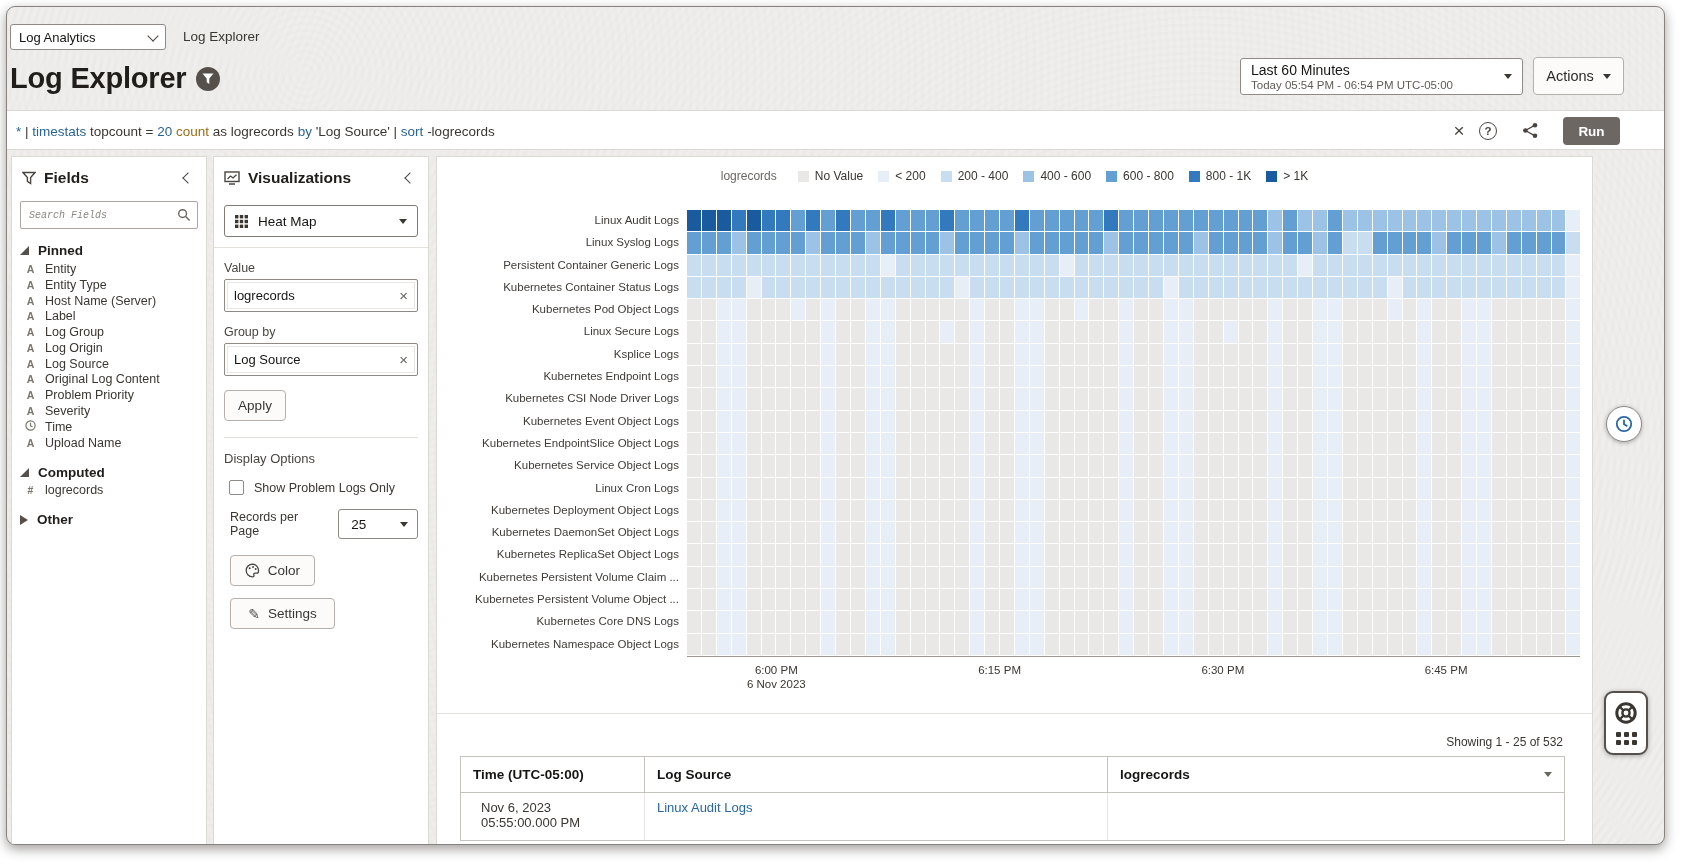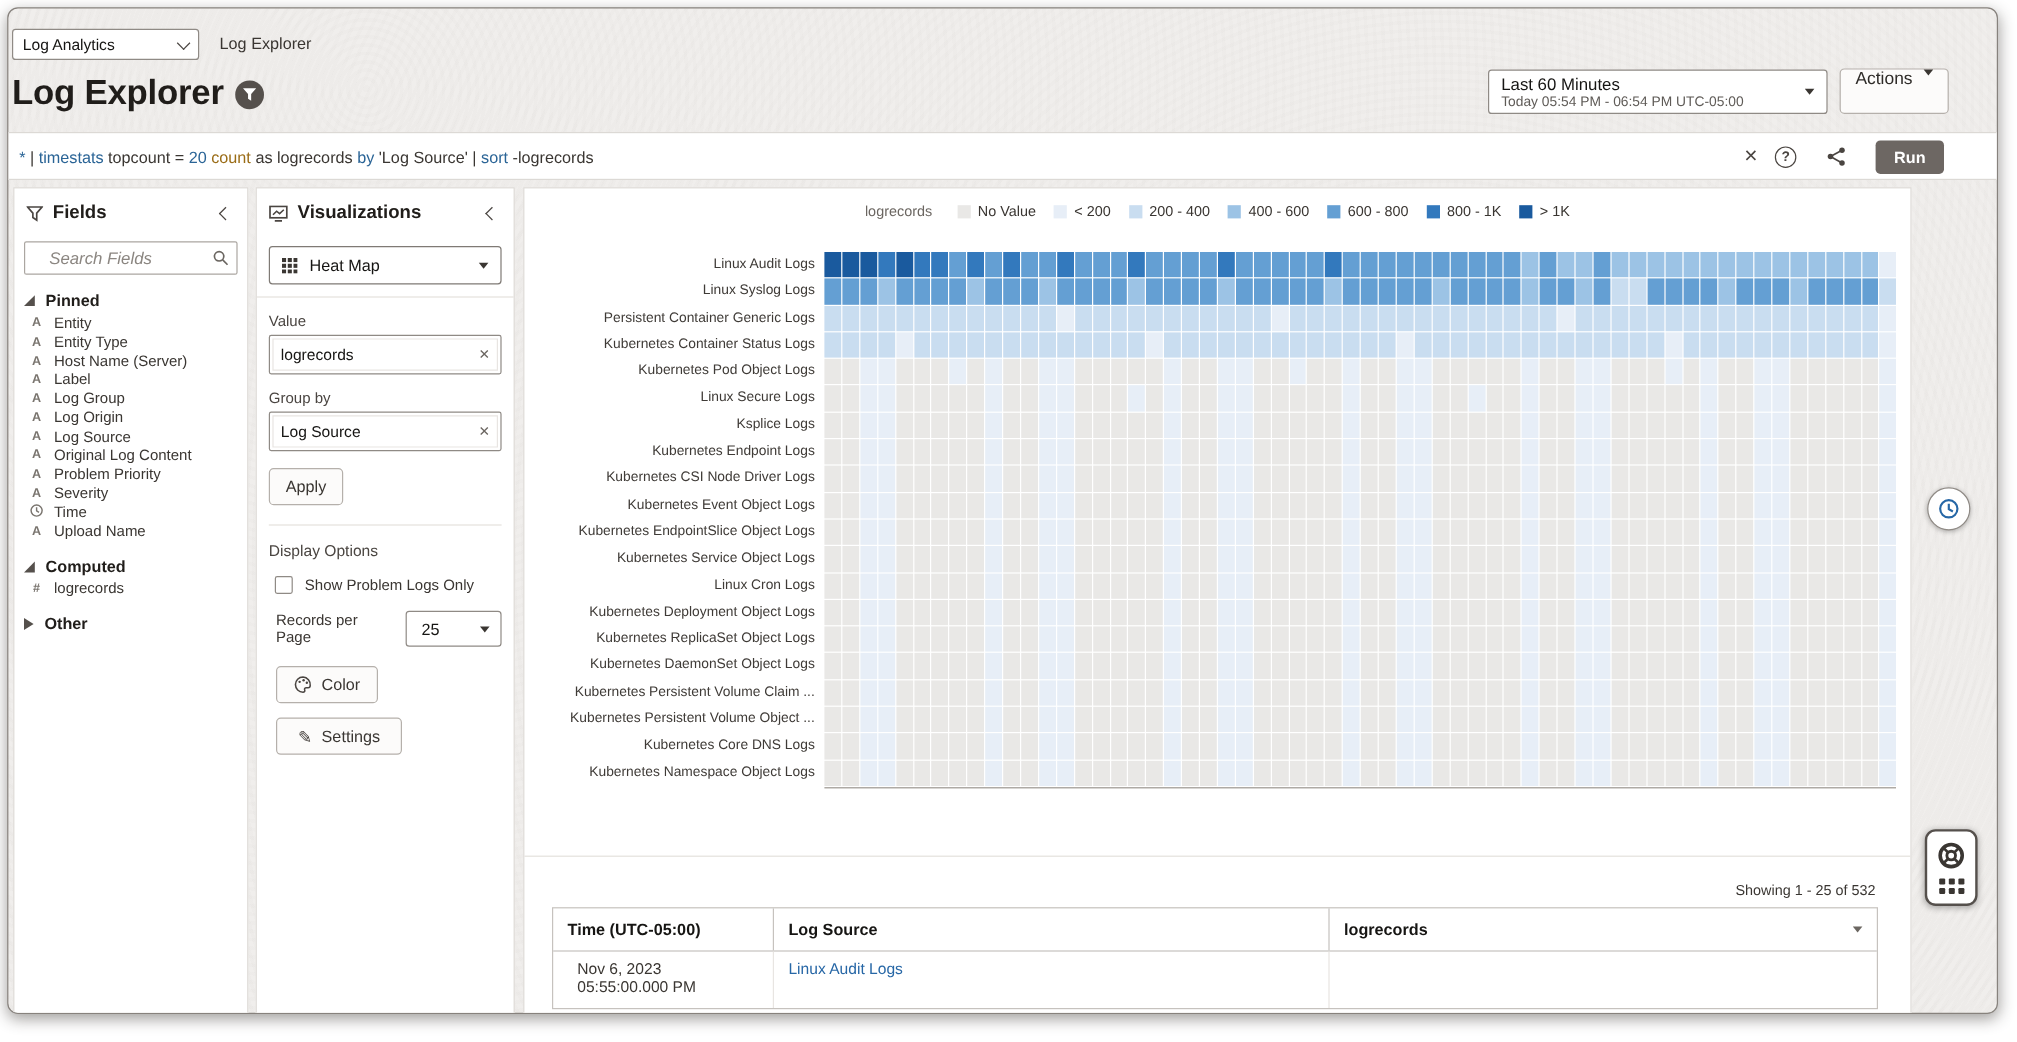--- a/index.html
+++ b/index.html
@@ -28,21 +28,21 @@
   .filter-badge { width:24px; height:24px; border-radius:50%; background:#55504c;
     display:flex; align-items:center; justify-content:center; cursor:pointer; }
 
   .time-box { left:1233px; top:51px; width:283px; height:37px; background:#fff;
     border:1px solid #8f8a85; border-radius:3px; padding:3px 26px 0 10px; cursor:pointer; }
   .time-box .l1 { font-size:14px; color:#161513; }
   .time-box .l2 { font-size:11.5px; color:#5f5b57; margin-top:1px; }
   .time-box .caret { position:absolute; right:10px; top:15px; }
 
   .actions-btn { left:1526px; top:50px; width:91px; height:38px; background:#fcfbfa;
-    border:1px solid #b5b0ab; border-radius:4px; display:flex; 
+    border:1px solid #b5b0ab; border-radius:4px; display:flex; align-items:center;
     justify-content:center; gap:9px; font-size:14.5px; color:#2e2b28; cursor:pointer; }
 
   .caret { width:0; height:0; border-left:4.5px solid transparent; border-right:4.5px solid transparent;
     border-top:5.5px solid #3a3632; display:inline-block; }
 
   
   .query-bar { left:0; right:0; top:103px; height:40px; background:#fff;
     border-top:1px solid #dcd9d5; border-bottom:1px solid #dcd9d5;
     display:flex; align-items:center; }
   .query-text { position:absolute; left:9px; top:0; height:40px; display:flex;
@@ -65,21 +65,21 @@
   .main-panel   { left:429px; width:1157px; }
 
   .panel-hd { display:flex; align-items:center; gap:8px; padding:12px 10px 10px 10px; }
   .panel-hd .hd-label { font-size:15.5px; font-weight:600; color:#201d1a; flex:1; }
   .chev-left { width:8px; height:8px; border-left:1.8px solid #4a4541; border-bottom:1.8px solid #4a4541;
     transform:rotate(45deg); cursor:pointer; margin-right:4px; }
 
   
   .search-wrap { margin:4px 8px 0 8px; position:relative; }
   .search-wrap input { width:100%; height:28px; border:1px solid #aba6a1; border-radius:2px;
-    padding:0 26px 0 20px; font-size:14px; font-family:Liberation Sans, sans-serif; color:#161513; }
+    padding:0 26px 0 8px; font-size:10px; font-family:Liberation Mono, monospace; color:#161513; }
   .search-wrap input::placeholder { font-style:italic; color:#8b8681; }
   .search-ic { position:absolute; right:7px; top:7px; }
   .f-sec { display:flex; align-items:center; gap:9px; padding:14px 8px 3px 8px; cursor:pointer; }
   .f-sec-label { font-size:13.5px; font-weight:600; color:#201d1a; }
   .tri-open { width:0; height:0; border-bottom:9px solid #55504c; border-left:9px solid transparent; }
   .tri-closed { width:0; height:0; border-left:8px solid #55504c; border-top:5px solid transparent;
     border-bottom:5px solid transparent; }
   .f-item { display:flex; align-items:center; gap:8px; padding:2px 8px 2px 12px; height:15.8px; cursor:pointer; }
   .f-item .f-ic { width:13px; text-align:center; font-size:10.5px; font-weight:bold; color:#7a756f; }
   .f-item .f-label { font-size:12.5px; color:#3a3632; white-space:nowrap; }
@@ -1313,86 +1313,86 @@
               <div class="hm-cell" style="background: rgb(231, 238, 247);"></div>
               <div class="hm-cell" style="background: rgb(233, 232, 230);"></div>
               <div class="hm-cell" style="background: rgb(233, 232, 230);"></div>
               <div class="hm-cell" style="background: rgb(233, 232, 230);"></div>
               <div class="hm-cell" style="background: rgb(233, 232, 230);"></div>
               <div class="hm-cell" style="background: rgb(233, 232, 230);"></div>
               <div class="hm-cell" style="background: rgb(231, 238, 247);"></div>
             </div>
           </div>
           <div class="hm-row">
+            <div class="hm-label">Kubernetes DaemonSet Object Logs</div>
+            <div class="hm-cells">
+              <div class="hm-cell" style="background: rgb(233, 232, 230);"></div>
+              <div class="hm-cell" style="background: rgb(233, 232, 230);"></div>
+              <div class="hm-cell" style="background: rgb(231, 238, 247);"></div>
+              <div class="hm-cell" style="background: rgb(231, 238, 247);"></div>
+              <div class="hm-cell" style="background: rgb(233, 232, 230);"></div>
+              <div class="hm-cell" style="background: rgb(233, 232, 230);"></div>
+              <div class="hm-cell" style="background: rgb(233, 232, 230);"></div>
+              <div class="hm-cell" style="background: rgb(233, 232, 230);"></div>
+              <div class="hm-cell" style="background: rgb(233, 232, 230);"></div>
+              <div class="hm-cell" style="background: rgb(231, 238, 247);"></div>
+              <div class="hm-cell" style="background: rgb(233, 232, 230);"></div>
+              <div class="hm-cell" style="background: rgb(233, 232, 230);"></div>
+              <div class="hm-cell" style="background: rgb(231, 238, 247);"></div>
+              <div class="hm-cell" style="background: rgb(231, 238, 247);"></div>
+              <div class="hm-cell" style="background: rgb(233, 232, 230);"></div>
+              <div class="hm-cell" style="background: rgb(233, 232, 230);"></div>
+              <div class="hm-cell" style="background: rgb(233, 232, 230);"></div>
+              <div class="hm-cell" style="background: rgb(233, 232, 230);"></div>
+              <div class="hm-cell" style="background: rgb(233, 232, 230);"></div>
+              <div class="hm-cell" style="background: rgb(231, 238, 247);"></div>
+              <div class="hm-cell" style="background: rgb(233, 232, 230);"></div>
+              <div class="hm-cell" style="background: rgb(233, 232, 230);"></div>
+              <div class="hm-cell" style="background: rgb(231, 238, 247);"></div>
+              <div class="hm-cell" style="background: rgb(231, 238, 247);"></div>
+              <div class="hm-cell" style="background: rgb(233, 232, 230);"></div>
+              <div class="hm-cell" style="background: rgb(233, 232, 230);"></div>
+              <div class="hm-cell" style="background: rgb(233, 232, 230);"></div>
+              <div class="hm-cell" style="background: rgb(233, 232, 230);"></div>
+              <div class="hm-cell" style="background: rgb(233, 232, 230);"></div>
+              <div class="hm-cell" style="background: rgb(231, 238, 247);"></div>
+              <div class="hm-cell" style="background: rgb(233, 232, 230);"></div>
+              <div class="hm-cell" style="background: rgb(233, 232, 230);"></div>
+              <div class="hm-cell" style="background: rgb(231, 238, 247);"></div>
+              <div class="hm-cell" style="background: rgb(231, 238, 247);"></div>
+              <div class="hm-cell" style="background: rgb(233, 232, 230);"></div>
+              <div class="hm-cell" style="background: rgb(233, 232, 230);"></div>
+              <div class="hm-cell" style="background: rgb(233, 232, 230);"></div>
+              <div class="hm-cell" style="background: rgb(233, 232, 230);"></div>
+              <div class="hm-cell" style="background: rgb(233, 232, 230);"></div>
+              <div class="hm-cell" style="background: rgb(231, 238, 247);"></div>
+              <div class="hm-cell" style="background: rgb(233, 232, 230);"></div>
+              <div class="hm-cell" style="background: rgb(233, 232, 230);"></div>
+              <div class="hm-cell" style="background: rgb(231, 238, 247);"></div>
+              <div class="hm-cell" style="background: rgb(231, 238, 247);"></div>
+              <div class="hm-cell" style="background: rgb(233, 232, 230);"></div>
+              <div class="hm-cell" style="background: rgb(233, 232, 230);"></div>
+              <div class="hm-cell" style="background: rgb(233, 232, 230);"></div>
+              <div class="hm-cell" style="background: rgb(233, 232, 230);"></div>
+              <div class="hm-cell" style="background: rgb(233, 232, 230);"></div>
+              <div class="hm-cell" style="background: rgb(231, 238, 247);"></div>
+              <div class="hm-cell" style="background: rgb(233, 232, 230);"></div>
+              <div class="hm-cell" style="background: rgb(233, 232, 230);"></div>
+              <div class="hm-cell" style="background: rgb(231, 238, 247);"></div>
+              <div class="hm-cell" style="background: rgb(231, 238, 247);"></div>
+              <div class="hm-cell" style="background: rgb(233, 232, 230);"></div>
+              <div class="hm-cell" style="background: rgb(233, 232, 230);"></div>
+              <div class="hm-cell" style="background: rgb(233, 232, 230);"></div>
+              <div class="hm-cell" style="background: rgb(233, 232, 230);"></div>
+              <div class="hm-cell" style="background: rgb(233, 232, 230);"></div>
+              <div class="hm-cell" style="background: rgb(231, 238, 247);"></div>
+            </div>
+          </div>
+          <div class="hm-row">
             <div class="hm-label">Kubernetes ReplicaSet Object Logs</div>
-            <div class="hm-cells">
-              <div class="hm-cell" style="background: rgb(233, 232, 230);"></div>
-              <div class="hm-cell" style="background: rgb(233, 232, 230);"></div>
-              <div class="hm-cell" style="background: rgb(231, 238, 247);"></div>
-              <div class="hm-cell" style="background: rgb(231, 238, 247);"></div>
-              <div class="hm-cell" style="background: rgb(233, 232, 230);"></div>
-              <div class="hm-cell" style="background: rgb(233, 232, 230);"></div>
-              <div class="hm-cell" style="background: rgb(233, 232, 230);"></div>
-              <div class="hm-cell" style="background: rgb(233, 232, 230);"></div>
-              <div class="hm-cell" style="background: rgb(233, 232, 230);"></div>
-              <div class="hm-cell" style="background: rgb(231, 238, 247);"></div>
-              <div class="hm-cell" style="background: rgb(233, 232, 230);"></div>
-              <div class="hm-cell" style="background: rgb(233, 232, 230);"></div>
-              <div class="hm-cell" style="background: rgb(231, 238, 247);"></div>
-              <div class="hm-cell" style="background: rgb(231, 238, 247);"></div>
-              <div class="hm-cell" style="background: rgb(233, 232, 230);"></div>
-              <div class="hm-cell" style="background: rgb(233, 232, 230);"></div>
-              <div class="hm-cell" style="background: rgb(233, 232, 230);"></div>
-              <div class="hm-cell" style="background: rgb(233, 232, 230);"></div>
-              <div class="hm-cell" style="background: rgb(233, 232, 230);"></div>
-              <div class="hm-cell" style="background: rgb(231, 238, 247);"></div>
-              <div class="hm-cell" style="background: rgb(233, 232, 230);"></div>
-              <div class="hm-cell" style="background: rgb(233, 232, 230);"></div>
-              <div class="hm-cell" style="background: rgb(231, 238, 247);"></div>
-              <div class="hm-cell" style="background: rgb(231, 238, 247);"></div>
-              <div class="hm-cell" style="background: rgb(233, 232, 230);"></div>
-              <div class="hm-cell" style="background: rgb(233, 232, 230);"></div>
-              <div class="hm-cell" style="background: rgb(233, 232, 230);"></div>
-              <div class="hm-cell" style="background: rgb(233, 232, 230);"></div>
-              <div class="hm-cell" style="background: rgb(233, 232, 230);"></div>
-              <div class="hm-cell" style="background: rgb(231, 238, 247);"></div>
-              <div class="hm-cell" style="background: rgb(233, 232, 230);"></div>
-              <div class="hm-cell" style="background: rgb(233, 232, 230);"></div>
-              <div class="hm-cell" style="background: rgb(231, 238, 247);"></div>
-              <div class="hm-cell" style="background: rgb(231, 238, 247);"></div>
-              <div class="hm-cell" style="background: rgb(233, 232, 230);"></div>
-              <div class="hm-cell" style="background: rgb(233, 232, 230);"></div>
-              <div class="hm-cell" style="background: rgb(233, 232, 230);"></div>
-              <div class="hm-cell" style="background: rgb(233, 232, 230);"></div>
-              <div class="hm-cell" style="background: rgb(233, 232, 230);"></div>
-              <div class="hm-cell" style="background: rgb(231, 238, 247);"></div>
-              <div class="hm-cell" style="background: rgb(233, 232, 230);"></div>
-              <div class="hm-cell" style="background: rgb(233, 232, 230);"></div>
-              <div class="hm-cell" style="background: rgb(231, 238, 247);"></div>
-              <div class="hm-cell" style="background: rgb(231, 238, 247);"></div>
-              <div class="hm-cell" style="background: rgb(233, 232, 230);"></div>
-              <div class="hm-cell" style="background: rgb(233, 232, 230);"></div>
-              <div class="hm-cell" style="background: rgb(233, 232, 230);"></div>
-              <div class="hm-cell" style="background: rgb(233, 232, 230);"></div>
-              <div class="hm-cell" style="background: rgb(233, 232, 230);"></div>
-              <div class="hm-cell" style="background: rgb(231, 238, 247);"></div>
-              <div class="hm-cell" style="background: rgb(233, 232, 230);"></div>
-              <div class="hm-cell" style="background: rgb(233, 232, 230);"></div>
-              <div class="hm-cell" style="background: rgb(231, 238, 247);"></div>
-              <div class="hm-cell" style="background: rgb(231, 238, 247);"></div>
-              <div class="hm-cell" style="background: rgb(233, 232, 230);"></div>
-              <div class="hm-cell" style="background: rgb(233, 232, 230);"></div>
-              <div class="hm-cell" style="background: rgb(233, 232, 230);"></div>
-              <div class="hm-cell" style="background: rgb(233, 232, 230);"></div>
-              <div class="hm-cell" style="background: rgb(233, 232, 230);"></div>
-              <div class="hm-cell" style="background: rgb(231, 238, 247);"></div>
-            </div>
-          </div>
-          <div class="hm-row">
-            <div class="hm-label">Kubernetes DaemonSet Object Logs</div>
             <div class="hm-cells">
               <div class="hm-cell" style="background: rgb(233, 232, 230);"></div>
               <div class="hm-cell" style="background: rgb(233, 232, 230);"></div>
               <div class="hm-cell" style="background: rgb(231, 238, 247);"></div>
               <div class="hm-cell" style="background: rgb(231, 238, 247);"></div>
               <div class="hm-cell" style="background: rgb(233, 232, 230);"></div>
               <div class="hm-cell" style="background: rgb(233, 232, 230);"></div>
               <div class="hm-cell" style="background: rgb(233, 232, 230);"></div>
               <div class="hm-cell" style="background: rgb(233, 232, 230);"></div>
               <div class="hm-cell" style="background: rgb(233, 232, 230);"></div>
@@ -1704,20 +1704,35 @@
               <div class="hm-cell" style="background: rgb(233, 232, 230);"></div>
               <div class="hm-cell" style="background: rgb(233, 232, 230);"></div>
               <div class="hm-cell" style="background: rgb(233, 232, 230);"></div>
               <div class="hm-cell" style="background: rgb(233, 232, 230);"></div>
               <div class="hm-cell" style="background: rgb(233, 232, 230);"></div>
               <div class="hm-cell" style="background: rgb(231, 238, 247);"></div>
             </div>
           </div>
         </div>
       <div class="hm-axis"></div>
+      <div class="x-ticks">
+          <div class="x-tick" style="left: 10%;">
+            <div>6:00 PM</div>
+            <div class="sub">6 Nov 2023</div>
+          </div>
+          <div class="x-tick" style="left: 35%;">
+            <div>6:15 PM</div>
+          </div>
+          <div class="x-tick" style="left: 60%;">
+            <div>6:30 PM</div>
+          </div>
+          <div class="x-tick" style="left: 85%;">
+            <div>6:45 PM</div>
+          </div>
+        </div>
       <div class="main-divider"></div>
       <div class="showing">Showing 1 - 25 of 532</div>
       <div class="results-table">
         <div class="tr-head">
             <div class="th">
               <span class="grow">Time (UTC-05:00)</span>
             </div>
             <div class="th">
               <span class="grow">Log Source</span>
             </div>

